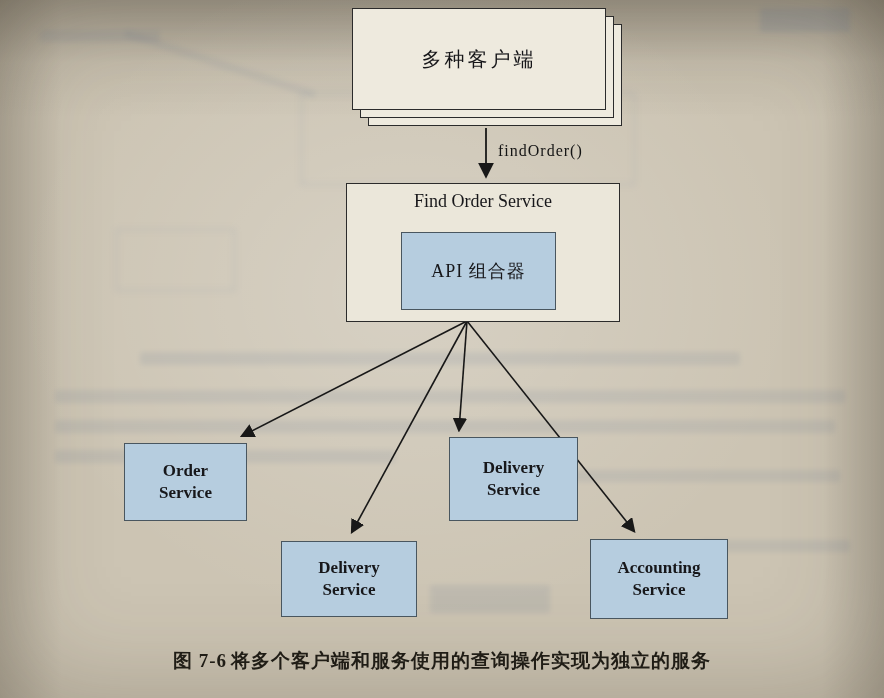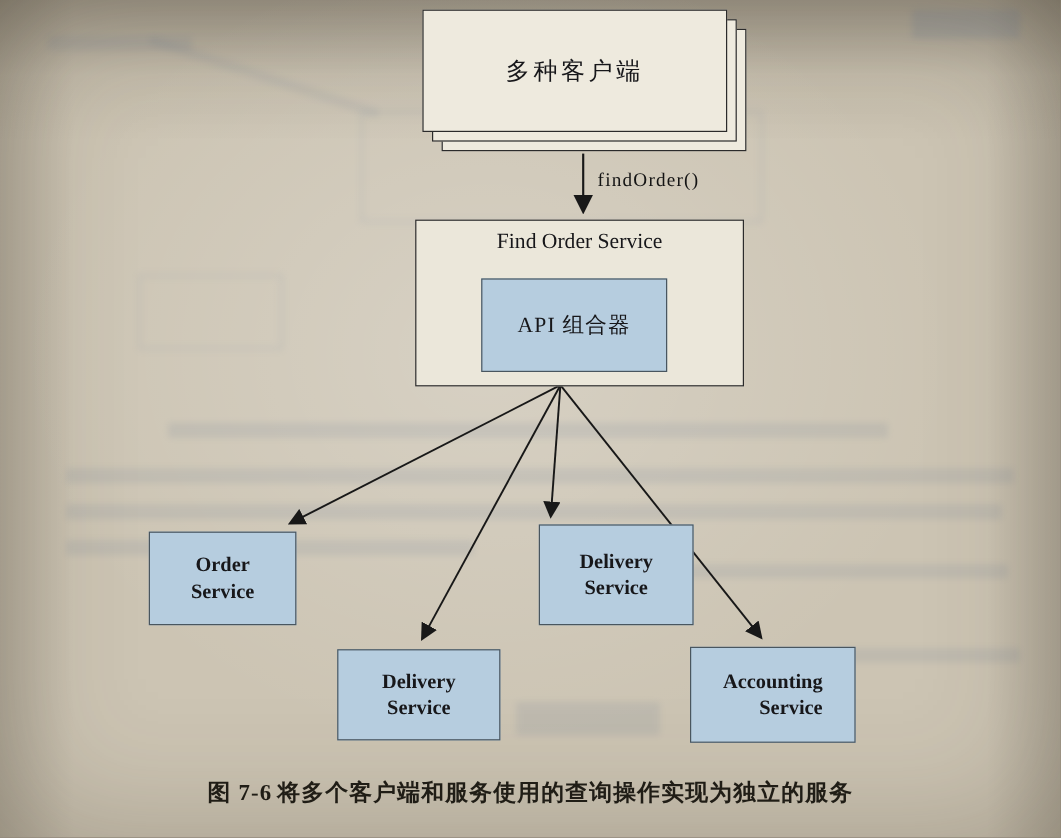--- a/index.html
+++ b/index.html
@@ -88,21 +88,21 @@
       <span>Delivery</span>
       <span>Service</span>
     </div>
   </div>
   <div class="box blue svc" style="left:449px;top:437px;width:129px;height:84px;">
     <div>
       <span>Delivery</span>
       <span>Service</span>
     </div>
   </div>
-  <div class="box blue svc" style="left:575px;top:539px;width:138px;height:80px;text-align:right;">
+  <div class="box blue svc" style="left:590px;top:539px;width:138px;height:80px;">
     <div>
       <span>Accounting</span>
       <span>Service</span>
     </div>
   </div>
 
   <div id="caption">
     <span class="cap-num">图 7-6</span><span>将多个客户端和服务使用的查询操作实现为独立的服务</span>
   </div>
 

